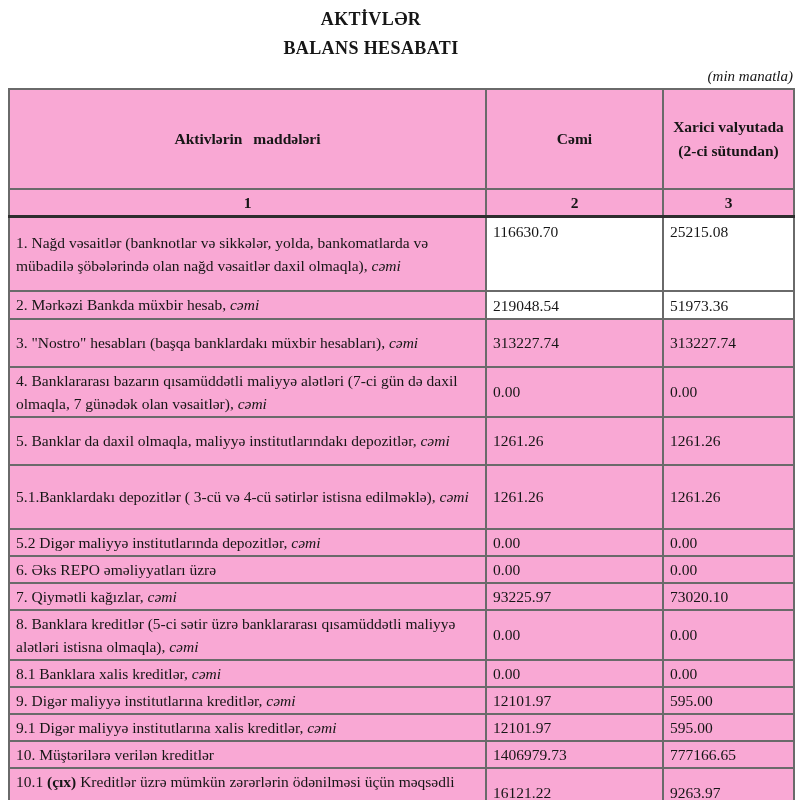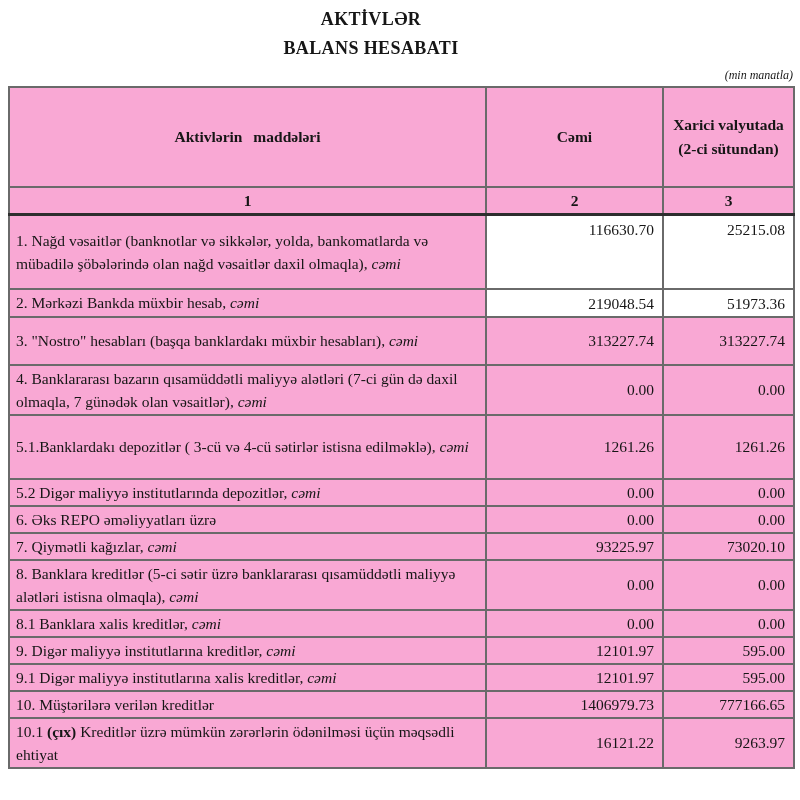--- a/index.html
+++ b/index.html
@@ -16,21 +16,21 @@
     font-weight: bold;
     font-size: 18px;
     line-height: 29px;
     letter-spacing: 0.4px;
   }
   .unit-note {
     width: 785px;
     margin: 5px 16px 3px 8px;
     text-align: right;
     font-style: italic;
-    font-size: 12px;
+    font-size: 15px;
   }
   table.balance {
     border-collapse: collapse;
     table-layout: fixed;
     width: 785px;
     margin-left: 8px;
     background: #f9a8d4;
     border: 2px solid #ef4444;
   }
   .balance th, .balance td {
@@ -50,21 +50,20 @@
   }
   th.items-th { word-spacing: 7px; }
   tr.nums td {
     font-weight: bold;
     text-align: center;
     height: 20px;
     border-bottom: 3px solid #2e2e2e;
   }
   td.label-cell { text-align: left; }
   td.val {
-    text-align: right;
     padding-right: 8px;
     font-variant-numeric: lining-nums;
   }
   td.white { background: #ffffff; }
   tr.vtop td.val { vertical-align: top; padding-top: 2px; }
   span.i { font-style: italic; }
   span.b { font-weight: bold; }
 </style>
 </head>
 <body>
@@ -108,20 +107,25 @@
       <tr style="height: 48px;">
         <td class="label-cell"><span>3. "Nostro" hesabları (başqa banklardakı müxbir hesabları), </span><span class="i">cəmi</span></td>
         <td class="val">313227.74</td>
         <td class="val">313227.74</td>
       </tr>
       <tr style="height: 48px;">
         <td class="label-cell"><span>4. Banklararası bazarın qısamüddətli maliyyə alətləri (7-ci gün də daxil olmaqla, 7 günədək olan vəsaitlər), </span><span class="i">cəmi</span></td>
         <td class="val">0.00</td>
         <td class="val">0.00</td>
       </tr>
+      <tr style="height: 48px;">
+        <td class="label-cell"><span>5. Banklar da daxil olmaqla, maliyyə institutlarındakı depozitlər, </span><span class="i">cəmi</span></td>
+        <td class="val">1261.26</td>
+        <td class="val">1261.26</td>
+      </tr>
       <tr style="height: 64px;">
         <td class="label-cell"><span>5.1.Banklardakı depozitlər ( 3-cü və 4-cü sətirlər istisna edilməklə), </span><span class="i">cəmi</span></td>
         <td class="val">1261.26</td>
         <td class="val">1261.26</td>
       </tr>
       <tr style="height: 24px;">
         <td class="label-cell"><span>5.2 Digər maliyyə institutlarında depozitlər, </span><span class="i">cəmi</span></td>
         <td class="val">0.00</td>
         <td class="val">0.00</td>
       </tr>

